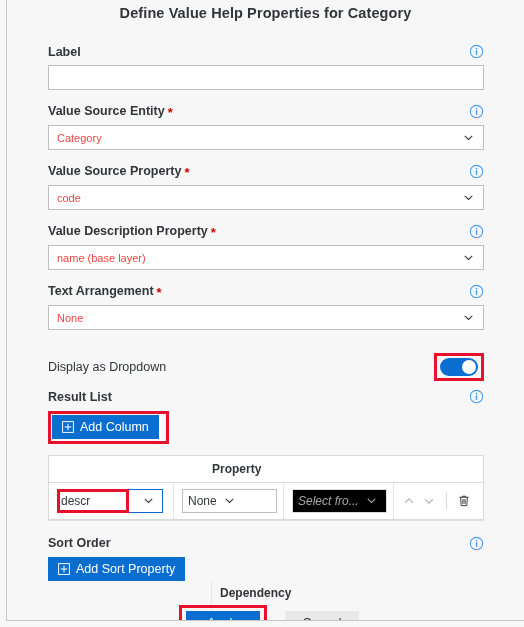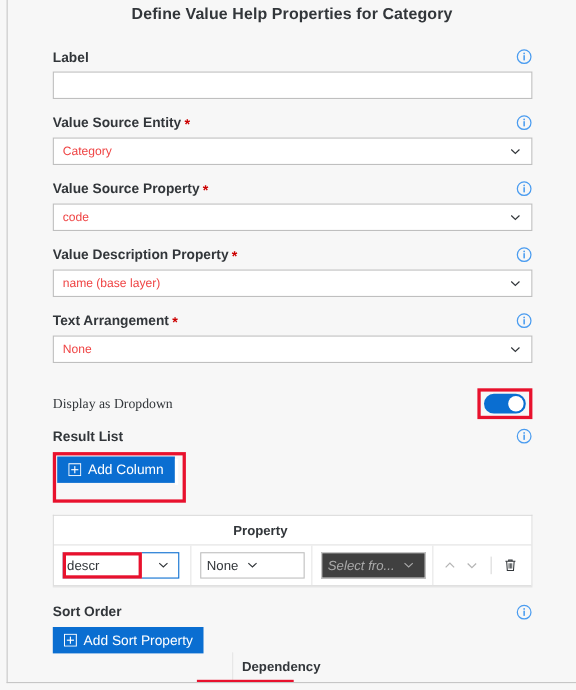--- a/index.html
+++ b/index.html
@@ -111,21 +111,20 @@
   .chev svg { display: block; }
 
   
   .toggle-row {
     display: flex;
     align-items: center;
     justify-content: space-between;
     margin-top: 24px;
     margin-bottom: 8px;
     height: 26px;
-    font-family: Liberation Serif, serif;
   }
   .toggle-label {
     font-size: 12.5px;
     color: #32363a;
     font-weight: normal;
   }
   .hl-box {
     border: 3px solid #e8112d;
     box-sizing: border-box;
     display: inline-block;
@@ -184,21 +183,21 @@
   .plus-icon {
     width: 12px;
     height: 12px;
     flex: 0 0 12px;
     display: inline-block;
   }
   .plus-icon svg { display: block; }
 
   .addcol-wrap {
     display: inline-block;
-    padding: 1px 4px 13px 1px;
+    padding: 1px 4px 0 1px;
     margin-top: 1px;
   }
 
   
   .table {
     margin-top: 11px;
     border: 1px solid #d9d9d9;
     border-bottom: none;
     background: #ffffff;
     box-sizing: border-box;
@@ -241,21 +240,21 @@
     background: #ffffff;
     border: 1px solid #bfbfbf;
     box-sizing: border-box;
     display: flex;
     align-items: center;
     font-size: 12px;
     color: #32363a;
     padding: 0 5px;
   }
   .cell-select.disabled {
-    background: #404040;
+    background: #000000;
     border: 1px solid #dcdcdc;
     color: #a9a9a9;
     font-style: italic;
   }
   .sel-dep  { width: 95px; }
   .sel-loc  { width: 95px; }
   .prop-val-hl {
     border: 3px solid #e8112d;
     box-sizing: border-box;
     height: 24px;

